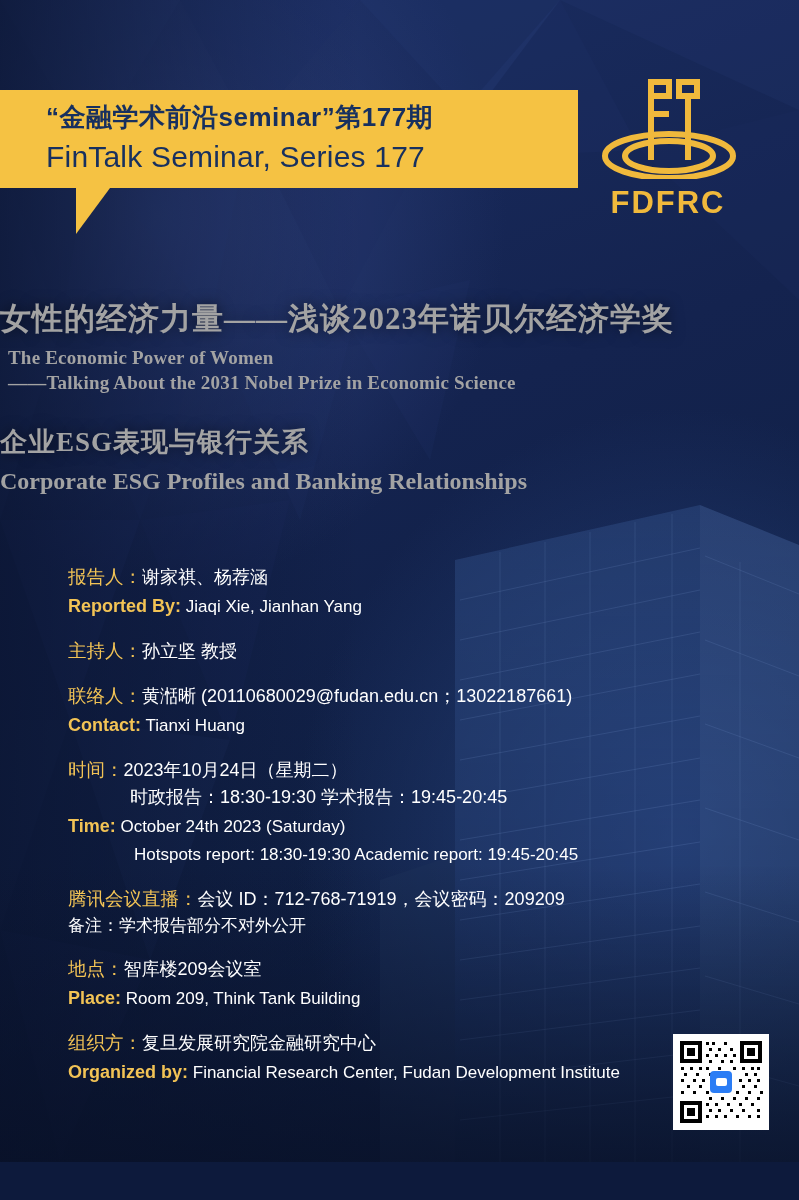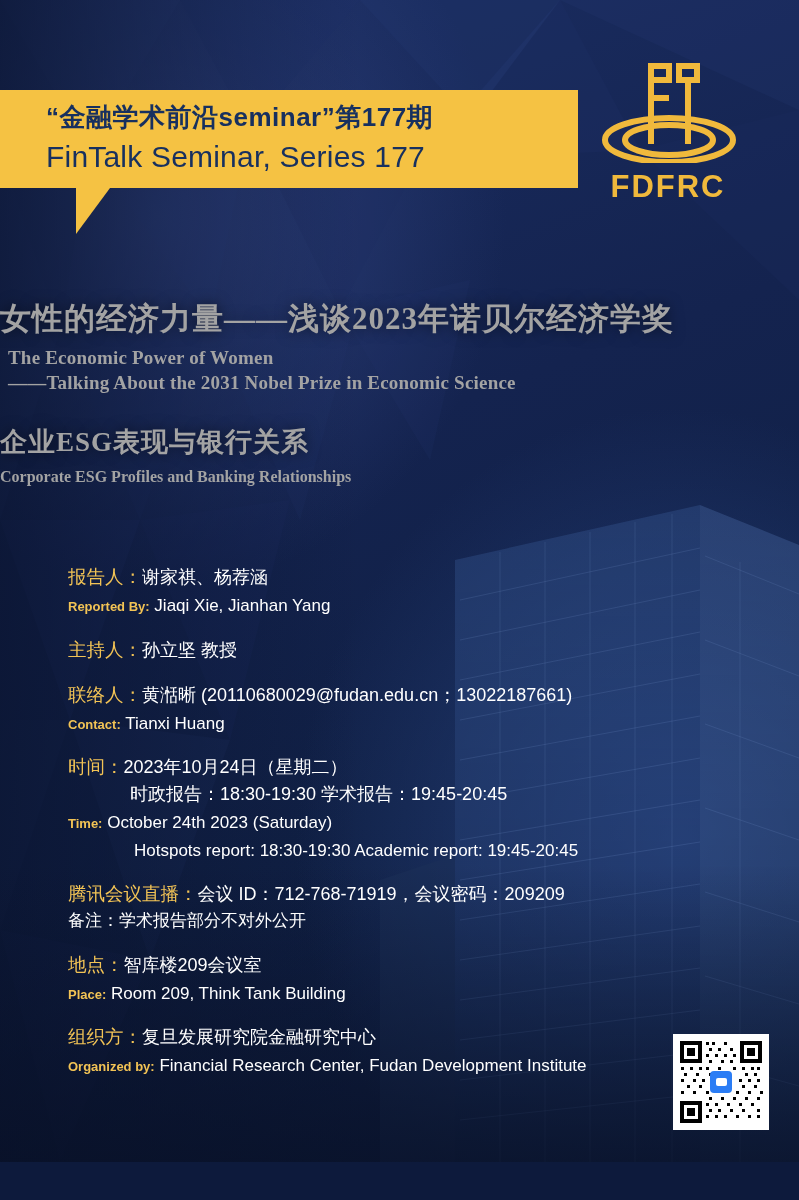--- a/index.html
+++ b/index.html
@@ -85,21 +85,21 @@
     font-size: 30px;
     font-weight: normal;
     line-height: 1.3;
     letter-spacing: .2px;
   }
 
   
   .logo {
     position: absolute;
     right: 52px;
-    top: 58px;
+    top: 74px;
     width: 158px;
     text-align: center;
     color: #f0b93c;
   }
   .logo-text {
     font-size: 31px;
     font-weight: bold;
     letter-spacing: 2px;
     margin-top: 2px;
   }
@@ -130,21 +130,21 @@
   .t-cn-sub {
     font-family: "Liberation Serif", serif;
     font-size: 27px;
     font-weight: bold;
     margin-top: 30px;
     letter-spacing: 1px;
     text-shadow: 0 0 14px rgba(0,0,0,.55);
   }
   .t-en-3 {
     font-family: "Liberation Serif", serif;
-    font-size: 16px;
+    font-size: 24px;
     font-weight: bold;
     margin-top: 8px;
   }
 
   
   .details {
     position: absolute;
     left: 68px;
     top: 563px;
     width: 660px;
@@ -163,21 +163,21 @@
   }
   .row-en {
     font-size: 17px;
     line-height: 1.5;
     margin-top: 2px;
     color: #ffffff;
   }
   .row-en .lab {
     color: #f2c355;
     font-weight: bold;
-    font-size: 13px;
+    font-size: 18px;
   }
   .indent { padding-left: 62px; }
   .indent-en { padding-left: 66px; }
   .small-note {
     font-size: 17px;
     line-height: 1.5;
   }
 
   
   .qr {

